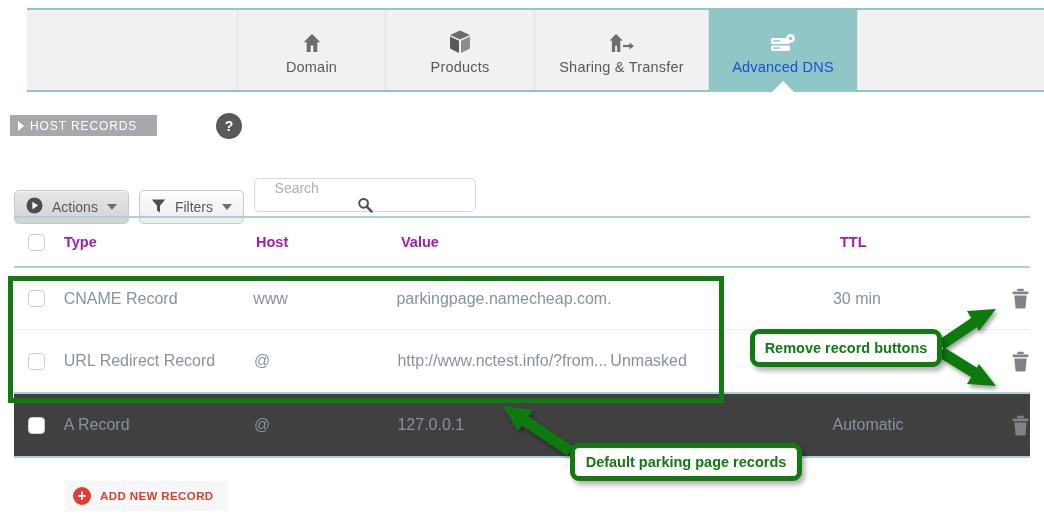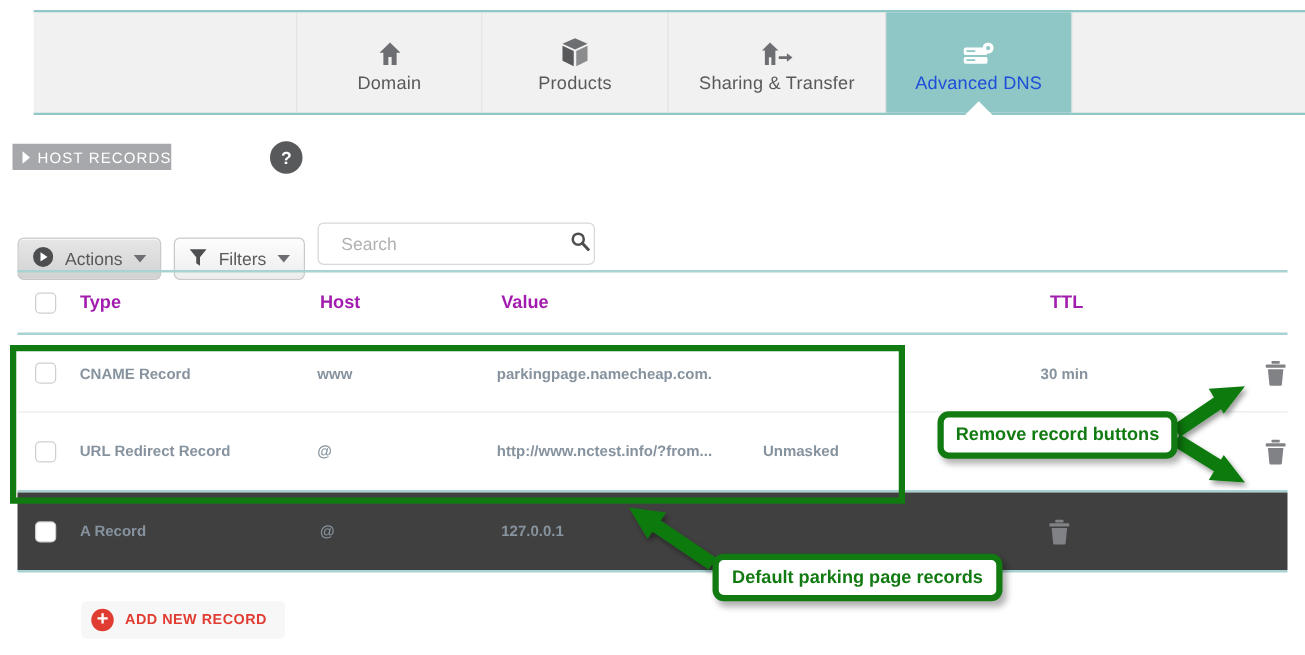--- a/index.html
+++ b/index.html
@@ -88,21 +88,21 @@
   #tab-dns      { width: 148px; }
 
   
   #hostrecords-ribbon {
     position: absolute;
     left: 10px; top: 115px;
     height: 21px;
     background: #a6a8ab;
     display: flex;
     align-items: center;
-    padding: 0 0 0 8px;
+    padding: 0 20px 0 8px;
     box-sizing: border-box;
     text-align: right;
   }
   #hostrecords-ribbon .ribbon-chevron {
     width: 0; height: 0;
     border-top: 5px solid transparent;
     border-bottom: 5px solid transparent;
     border-left: 6px solid #ffffff;
     margin-right: 6px;
   }
@@ -163,22 +163,23 @@
   }
   #search-box {
     margin-left: 10px;
     width: 222px;
     height: 34px;
     border: 1px solid #d8d8d8;
     border-radius: 5px;
     background: #ffffff;
     display: flex;
     align-items: center;
-    padding: 0 16px;
-    box-sizing: border-box;
+    padding: 0 0;
+    box-sizing: border-box;
+    flex-direction: column;
   }
   #search-input {
     flex: 1;
     border: none;
     outline: none;
     font-size: 14px;
     font-family: "Liberation Sans", sans-serif;
     color: #58595b;
     background: transparent;
   }
@@ -224,23 +225,22 @@
   .c-extra  { width: 192px; box-sizing: border-box; }
   .c-ttl    { width: 150px; box-sizing: border-box; margin-left: 32px; }
   .c-action { flex: 1; display: flex; justify-content: flex-start; padding-left: 30px; box-sizing: border-box; }
 
   .row.header .cell {
     font-size: 14.5px;
     color: #a21caf;
     font-weight: bold;
   }
   .row .cell {
-    font-size: 12px;
+    font-size: 16px;
     color: #86939e;
-    font-weight: bold;
   }
   .trash-btn { cursor: pointer; line-height: 0; }
 
   
   #add-new-record {
     position: absolute;
     left: 65px; top: 481px;
     height: 30px;
     background: #f7f7f7;
     border-radius: 4px;
@@ -468,20 +468,21 @@
   <div class="t-rule"></div>
 
   <div class="row highlight">
     <div class="c-check">
       <span class="checkbox"></span>
     </div>
     <div class="cell c-type">A Record</div>
     <div class="cell c-host">@</div>
     <div class="cell c-value">127.0.0.1</div>
     <div class="cell c-extra"></div>
+    <div class="cell c-ttl">Automatic</div>
     <div class="c-action">
       <span class="trash-btn">
         <svg width="19" height="21" viewBox="0 0 19 21" aria-hidden="true">
           <rect x="6.2" y="0.8" width="6.6" height="2.2" rx="0.6" fill="#808285"></rect>
           <rect x="1.6" y="3.6" width="15.8" height="2.6" rx="0.7" fill="#808285"></rect>
           <path d="M3.3 7.4 h12.4 l-1.2 12.1 a1.1 1.1 0 0 1 -1.1 1.0 H5.6 a1.1 1.1 0 0 1 -1.1 -1.0 Z" fill="#808285"></path>
         </svg>
       </span>
     </div>
   </div>

